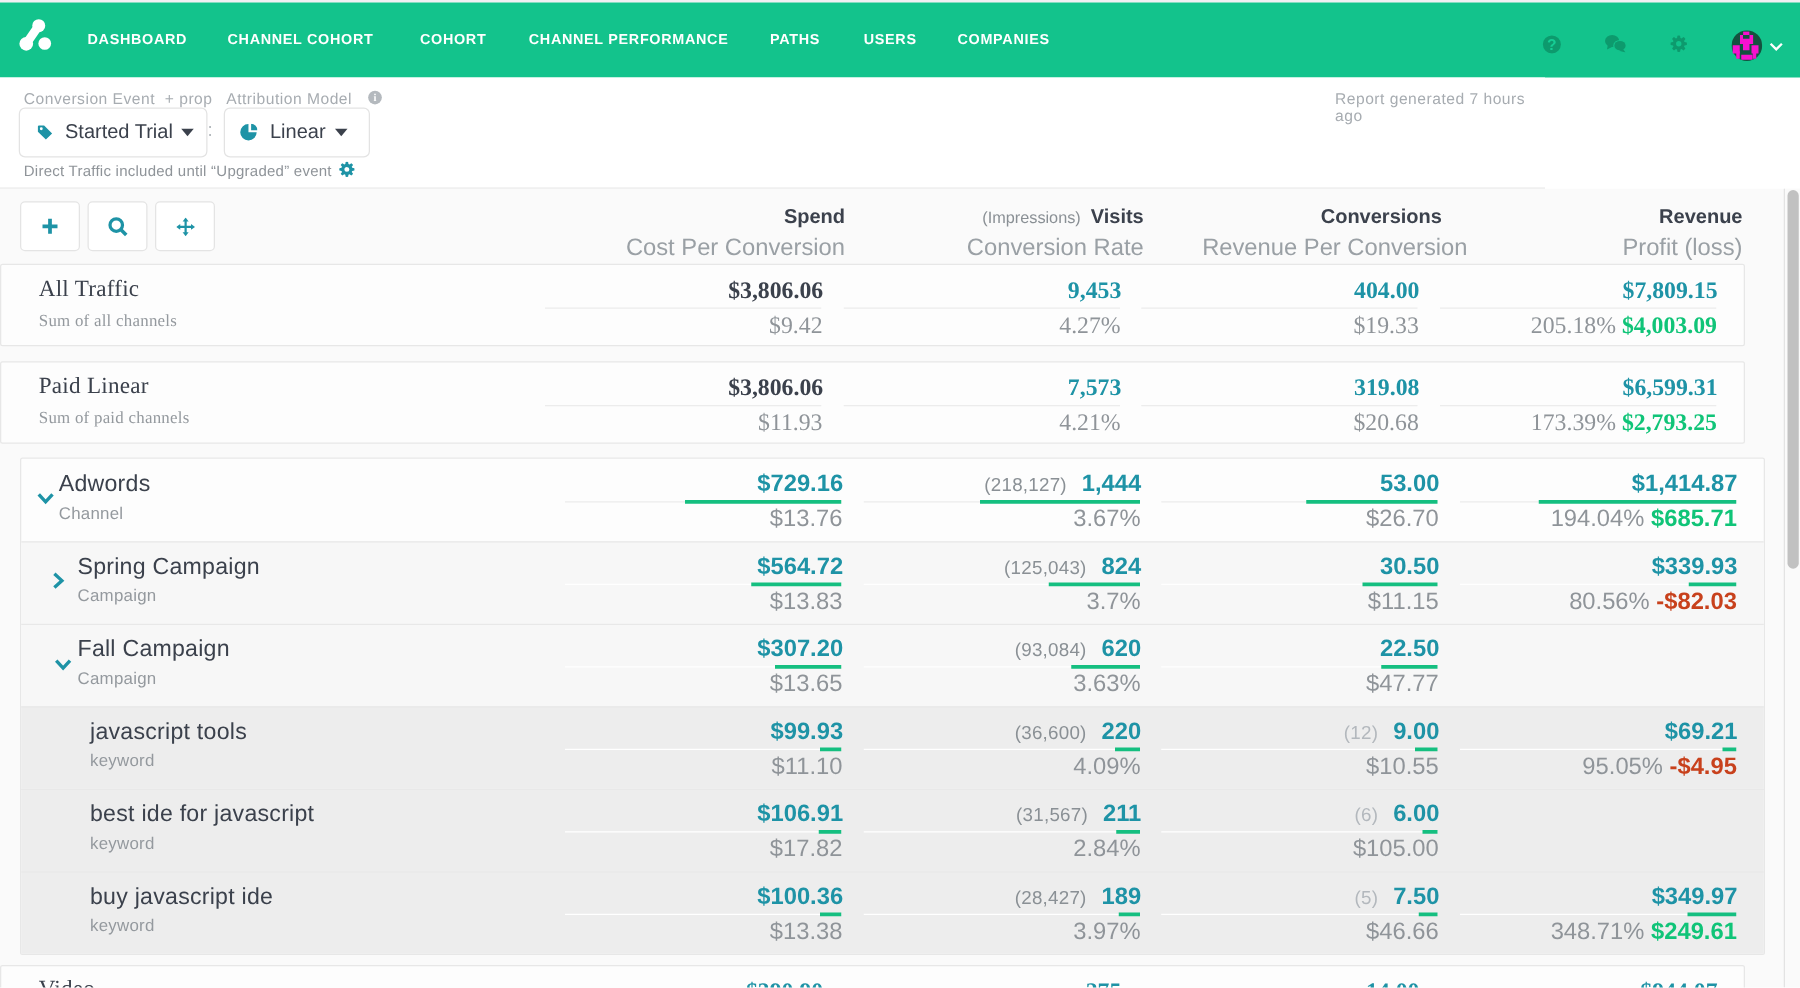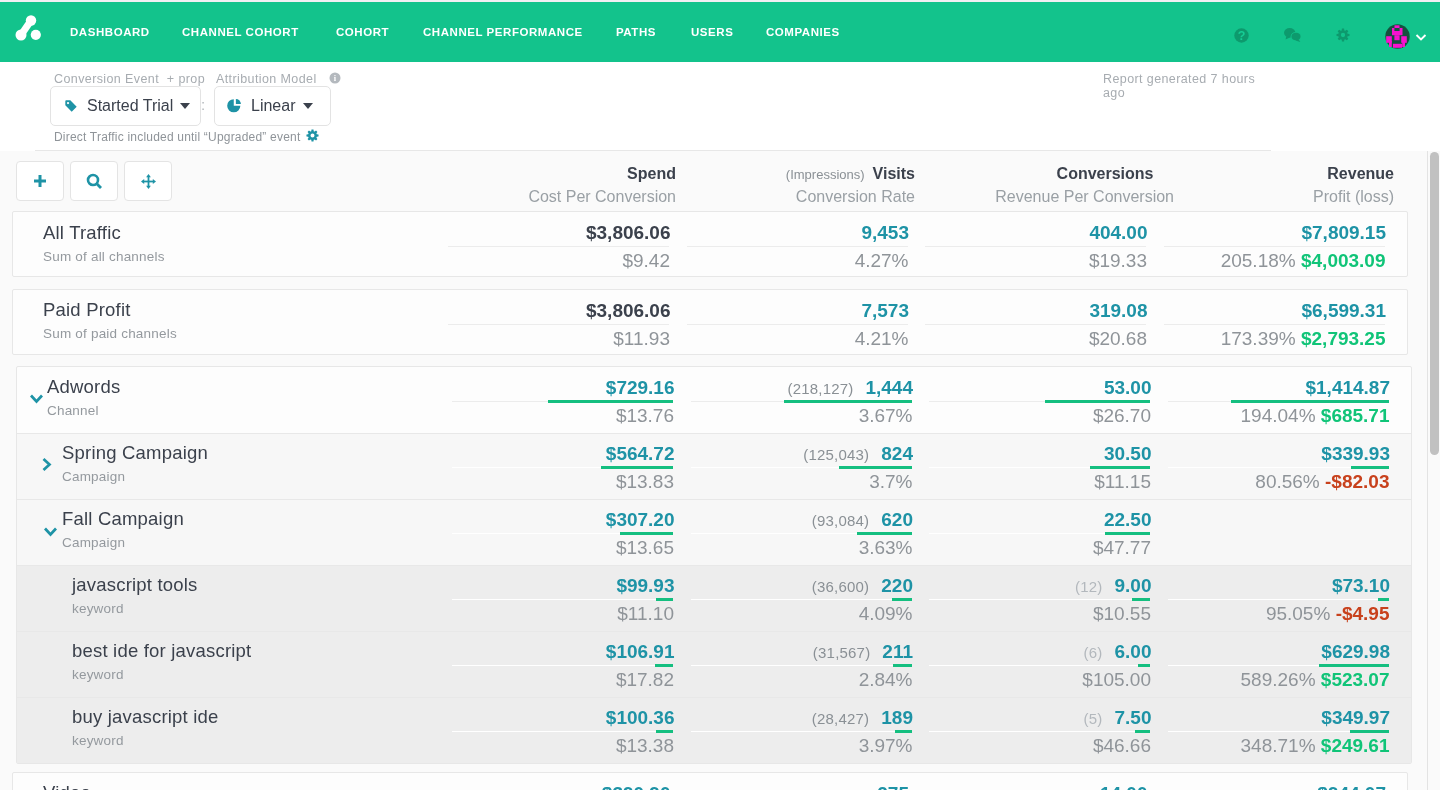--- a/index.html
+++ b/index.html
@@ -22,37 +22,37 @@
 
   
   #strip{left:0;top:0;width:1440px;height:2px;background:#f1eff3;}
 
   
   #nav{left:0;top:2px;width:1440px;height:60px;background:var(--green);}
   #menu{position:absolute;left:0;top:0;width:100%;height:100%;}
   #menu span{position:absolute;top:23.5px;color:#fff;font-size:11.5px;font-weight:700;letter-spacing:0.55px;white-space:nowrap;}
 
   
-  #subhead{left:0;top:62px;width:1236px;height:89px;background:#fff;border-bottom:1px solid var(--border);margin-left:35px;}
+  #subhead{left:0;top:62px;width:1236px;height:89px;background:#fff;border-bottom:1px solid var(--border);}
   .lbl{position:absolute;font-size:12.5px;color:#a7acb1;letter-spacing:.4px;}
   .dd{position:absolute;top:24px;height:40px;background:#fff;border:1px solid #e3e3e3;border-radius:5px;display:flex;align-items:center;}
   .dd .txt{font-size:16px;color:#3b414c;}
   .caret{width:0;height:0;border-left:5.5px solid transparent;border-right:5.5px solid transparent;border-top:6px solid #3b414c;}
   #note{position:absolute;left:19px;top:68px;font-size:12px;color:#8f9499;letter-spacing:.2px;}
   #datebox{position:absolute;left:1064px;top:24px;width:362px;height:40px;background:#fff;border:1px solid #e3e3e3;border-radius:5px;display:flex;align-items:center;}
   #datebox .d{font-size:15.5px;color:#3b414c;}
 
   
   #table{left:0;top:151px;width:1440px;height:639px;background:#fafafa;}
   .btn{position:absolute;top:10px;width:48px;height:40px;background:#fff;border:1px solid #e4e4e4;border-radius:4px;display:flex;align-items:center;justify-content:center;}
   .hdr{position:absolute;top:14px;width:300px;text-align:right;font-size:16px;font-weight:700;color:var(--dark);}
   .hdr .imp{font-size:13px;font-weight:400;color:#8a9095;margin-right:8px;}
-  .shdr{position:absolute;top:37px;width:300px;text-align:right;font-size:16px;color:#9aa0a5;}
-
-  .row{position:absolute;left:12px;width:1396px;background:#fdfdfd;border:1px solid var(--border);border-radius:2px;}
+  .shdr{position:absolute;top:37px;width:300px;text-align:right;font-size:19px;color:#9aa0a5;}
+
+  .row{position:absolute;left:0;width:1396px;background:#fdfdfd;border:1px solid var(--border);border-radius:2px;font-family:Liberation Serif, serif;}
   .card{position:absolute;left:16px;width:1396px;border:1px solid var(--border);border-radius:2px;background:#fdfdfd;}
   .nrow{position:relative;width:100%;height:66px;}
   .nrow + .nrow::before{content:'';position:absolute;left:0;right:0;top:0;height:1px;background:#e8e8e8;z-index:3;}
   .bg-c{background:#f7f7f7;}
   .bg-k{background:#ededed;}
 
   .title{position:absolute;top:9.8px;font-size:18.5px;color:var(--dark);letter-spacing:.2px;}
   .subtitle{position:absolute;top:36.8px;font-size:13.5px;color:#94999e;letter-spacing:.2px;}
   .cell{position:absolute;width:221px;height:66px;}
   .cell .line{position:absolute;left:0;right:0;top:34px;height:1px;background:#ececec;}
@@ -208,21 +208,21 @@
           <div class="main">404.00</div>
           <div class="sub">$19.33</div>
         </div>
   <div class="cell c4">
           <div class="line"></div>
           <div class="main">$7,809.15</div>
           <div class="sub">205.18% <b class="g">$4,003.09</b></div>
         </div>
 </div>
 <div class="row" style="top:137.5px;height:66px;">
-  <div class="title" style="left:30px">Paid Profit</div>
+  <div class="title" style="left:30px">Paid Linear</div>
   <div class="subtitle" style="left:30px">Sum of paid channels</div>
   <div class="cell c1">
           <div class="line"></div>
           <div class="main dk">$3,806.06</div>
           <div class="sub">$11.93</div>
         </div>
   <div class="cell c2">
           <div class="line"></div>
           <div class="main">7,573</div>
           <div class="sub">4.21%</div>
@@ -343,21 +343,21 @@
           </div>
   <div class="cell c3">
             <div class="line"></div>
             <div class="bar" style="width:18px"></div>
             <div class="main"><span class="imp lt">(12)</span>9.00</div>
             <div class="sub">$10.55</div>
           </div>
   <div class="cell c4">
             <div class="line"></div>
             <div class="bar" style="width:11px"></div>
-            <div class="main">$73.10</div>
+            <div class="main">$69.21</div>
             <div class="sub">95.05% <b class="r">-$4.95</b></div>
           </div>
 </div>
 <div class="nrow bg-k gray-row">
   <div class="title" style="left:55px">best ide for javascript</div>
   <div class="subtitle" style="left:55px">keyword</div>
   <div class="cell c1">
             <div class="line"></div>
             <div class="bar" style="width:18px"></div>
             <div class="main">$106.91</div>
@@ -368,26 +368,20 @@
             <div class="bar" style="width:19px"></div>
             <div class="main"><span class="imp">(31,567)</span>211</div>
             <div class="sub">2.84%</div>
           </div>
   <div class="cell c3">
             <div class="line"></div>
             <div class="bar" style="width:12px"></div>
             <div class="main"><span class="imp lt">(6)</span>6.00</div>
             <div class="sub">$105.00</div>
           </div>
-  <div class="cell c4">
-            <div class="line"></div>
-            <div class="bar" style="width:70px"></div>
-            <div class="main">$629.98</div>
-            <div class="sub">589.26% <b class="g">$523.07</b></div>
-          </div>
 </div>
 <div class="nrow bg-k gray-row">
   <div class="title" style="left:55px">buy javascript ide</div>
   <div class="subtitle" style="left:55px">keyword</div>
   <div class="cell c1">
             <div class="line"></div>
             <div class="bar" style="width:17px"></div>
             <div class="main">$100.36</div>
             <div class="sub">$13.38</div>
           </div>

